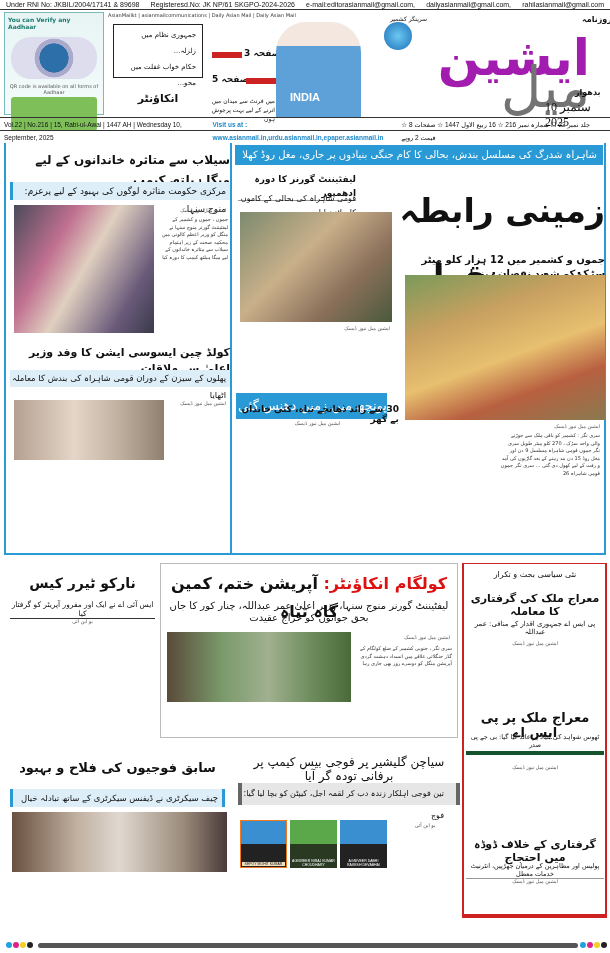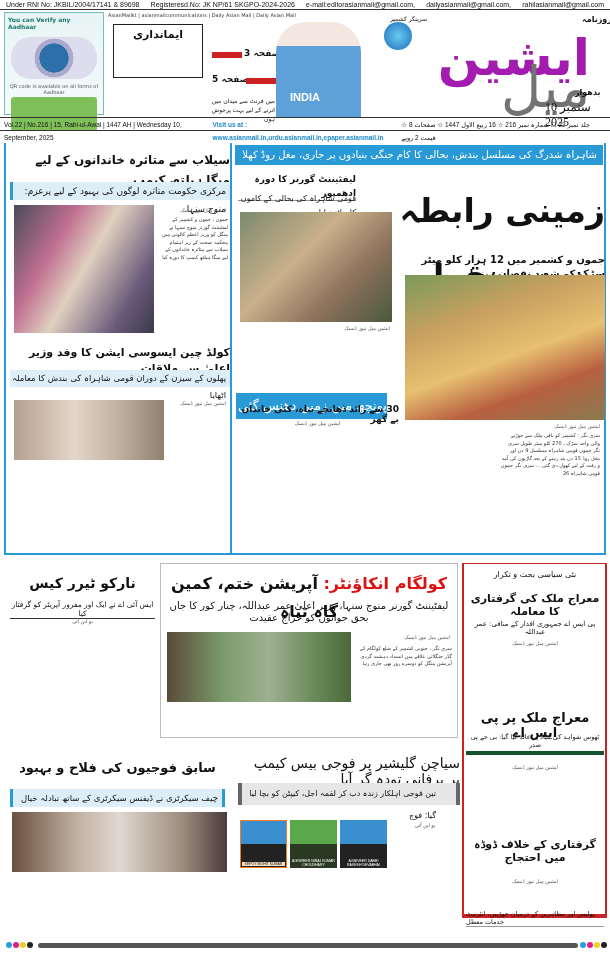--- a/index.html
+++ b/index.html
@@ -70,30 +70,30 @@
   .narco-sub { left: 10px; top: 600px; width: 145px; font-size: 7.5px; text-align: center; border-bottom: 1px solid #333; }
 
   
   .red-box { left: 462px; top: 563px; width: 145px; height: 355px; border: 2px solid #c22; border-top-width: 1px; border-bottom-width: 4px; }
   .mm-kicker { left: 466px; top: 570px; width: 138px; font-size: 8px; text-align: center; }
   .mm-head { left: 466px; top: 592px; width: 138px; font-size: 11px; font-weight: bold; text-align: center; }
   .mm-sub { left: 466px; top: 620px; width: 138px; font-size: 7px; text-align: center; }
   .mm-head2 { left: 466px; top: 710px; width: 138px; font-size: 13px; font-weight: bold; text-align: center; }
   .mm-sub2 { left: 466px; top: 733px; width: 138px; font-size: 6.5px; text-align: center; border-bottom: 4px solid #14532d; padding-bottom: 2px; }
   .mm-head3 { left: 466px; top: 838px; width: 138px; font-size: 11px; font-weight: bold; text-align: center; }
-  .mm-sub3 { left: 466px; top: 862px; width: 138px; font-size: 6.5px; text-align: left; border-bottom: 1px solid #999; margin-top: 48px; }
+  .mm-sub3 { left: 466px; top: 862px; width: 138px; font-size: 6.5px; text-align: center; border-bottom: 1px solid #999; }
 
   
   .vets-head { left: 10px; top: 760px; width: 215px; font-size: 13px; font-weight: bold; text-align: center; }
   .vets-sub { left: 10px; top: 789px; width: 215px; height: 18px; background: #ddeef8; border-left: 3px solid #2a9ad6; border-right: 3px solid #2a9ad6; font-size: 8.5px; line-height: 18px; padding-right: 4px; }
   .photo-vets { left: 12px; top: 812px; width: 215px; height: 60px; background: linear-gradient(90deg, #6a5040, #c0b0a0 30%, #e0d8d0 50%, #9a8a7a 80%, #4a3a3a); }
 
   
-  .siachen-head { left: 238px; top: 755px; width: 222px; font-size: 14px; border-bottom: 2px solid #404040; }
-  .siachen-sub { left: 238px; top: 783px; width: 222px; height: 22px; background: #e6e6e6; border-left: 4px solid #666; border-right: 4px solid #666; font-size: 8px; line-height: 22px; padding-right: 20px; }
+  .siachen-head { left: 238px; top: 755px; width: 222px; font-size: 12px; text-align: center; border-bottom: 2px solid #404040; }
+  .siachen-sub { left: 238px; top: 783px; width: 222px; height: 22px; background: #e6e6e6; border-left: 4px solid #666; border-right: 4px solid #666; font-size: 8px; line-height: 22px; padding-right: 12px; }
   .soldier { top: 820px; width: 47px; height: 48px; background: linear-gradient(#4a9fd8 0 50%, #2a2a2a 50%); font-size: 3px; color: #fff; }
   .soldier.s1 { left: 240px; background: linear-gradient(#3a8fd0 0 50%, #222 50%); border: 1px solid #f47a20; }
   .soldier.s2 { left: 290px; background: linear-gradient(#5aa84a 0 50%, #2a3a22 50%); }
   .soldier.s3 { left: 340px; background: linear-gradient(#3a8fd0 0 50%, #222 50%); }
   .soldier .cap { position: absolute; bottom: 1px; left: 1px; right: 1px; font-size: 3.5px; color: #fff; text-align: center; font-family: "Liberation Sans", sans-serif; }
   .soldier.s1 .cap { background: #f2e0c0; color: #222; }
 
   
   .regbar { left: 38px; top: 943px; width: 540px; height: 5px; background: #555; border-radius: 3px; }
   .dots { top: 942px; display: flex; gap: 1px; }
@@ -113,21 +113,23 @@
 <div class="abs aadhaar">
   <div class="ttl">You can Verify any Aadhaar</div>
   <div class="phones"></div>
   <div class="byline center">QR code is available on all forms of Aadhaar</div>
   <div class="green"></div>
 </div>
 
 <div class="abs social">AsianMailkt | asianmailcommunications | Daily Asian Mail | Daily Asian Mail</div>
 
 <div class="abs teaser-box rtl">
-  <div class="big center">ایمانداری</div>
+  <div>جمہوری نظام میں زلزلہ...</div>
+  <div>حکام خواب غفلت میں محو...</div>
+  <div class="big center">انکاؤنٹر</div>
 </div>
 <div class="abs arrow-l"></div>
 <div class="abs page-ref" style="left:244px;top:48px;">صفحہ 3</div>
 <div class="abs page-ref" style="left:212px;top:74px;">5 صفحہ</div>
 <div class="abs arrow-r"></div>
 <div class="abs teaser-text rtl">میں فرنٹ سے میدان میں اترنے کے لیے بہت پرجوش ہوں</div>
 <div class="abs player">
   <span class="india">INDIA</span>
 </div>
 

